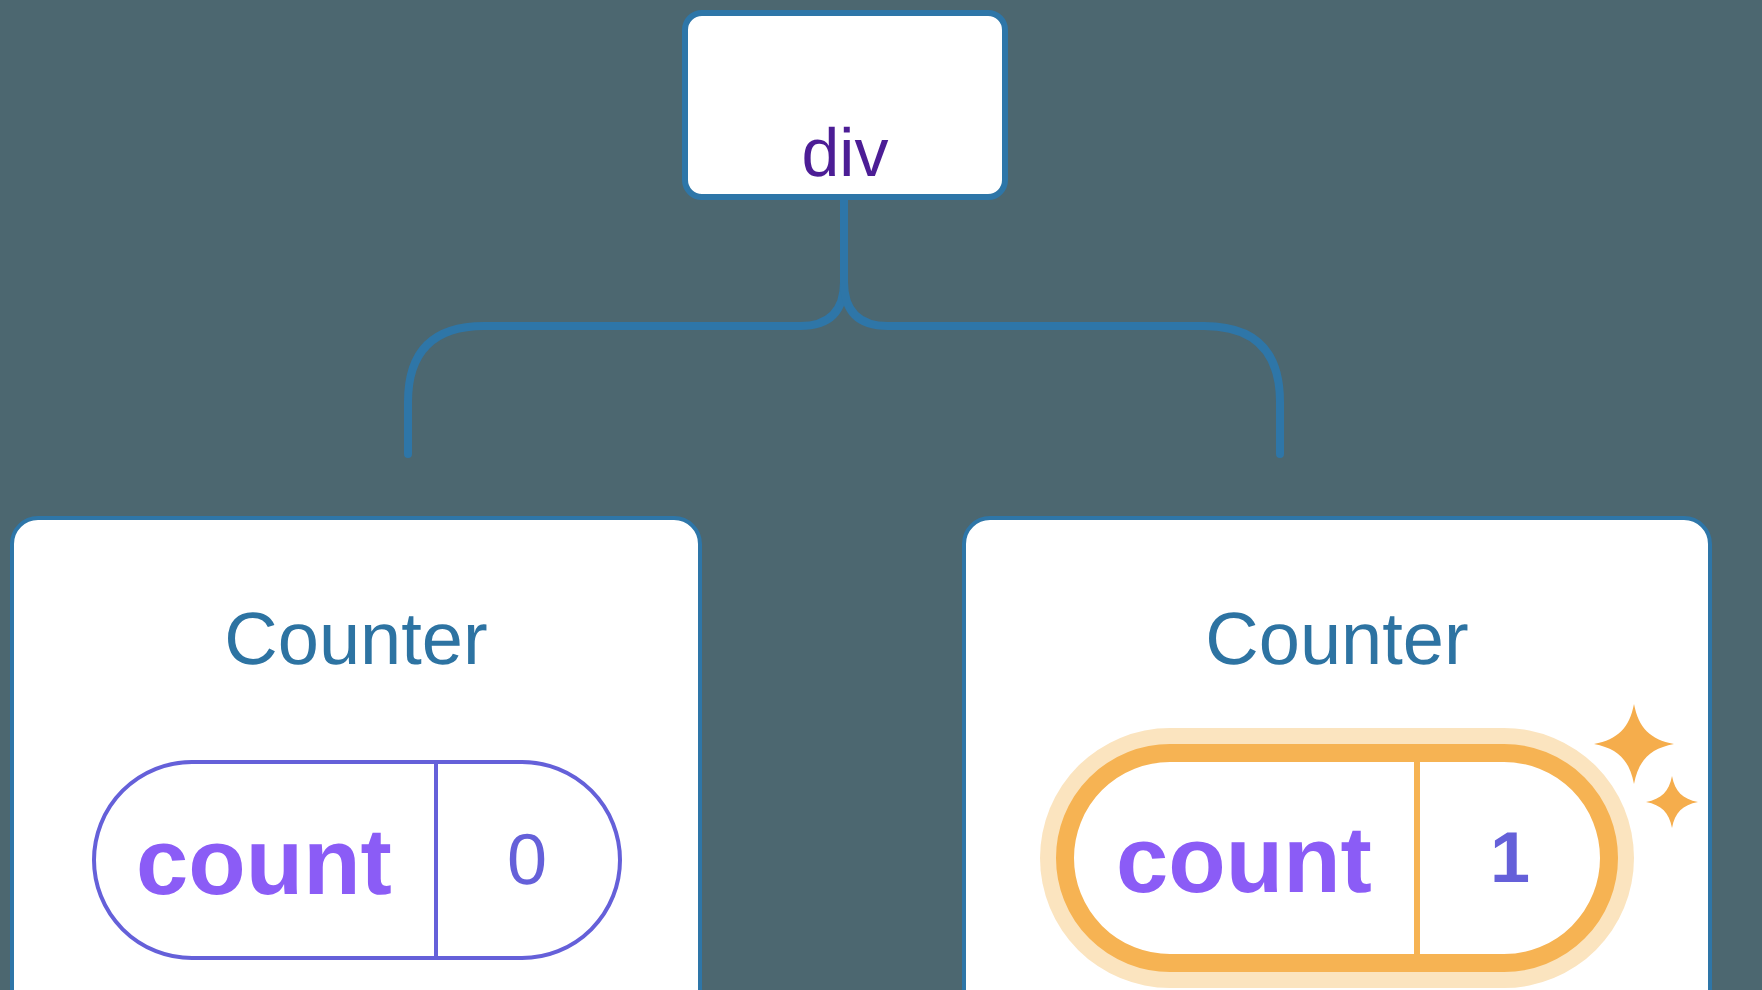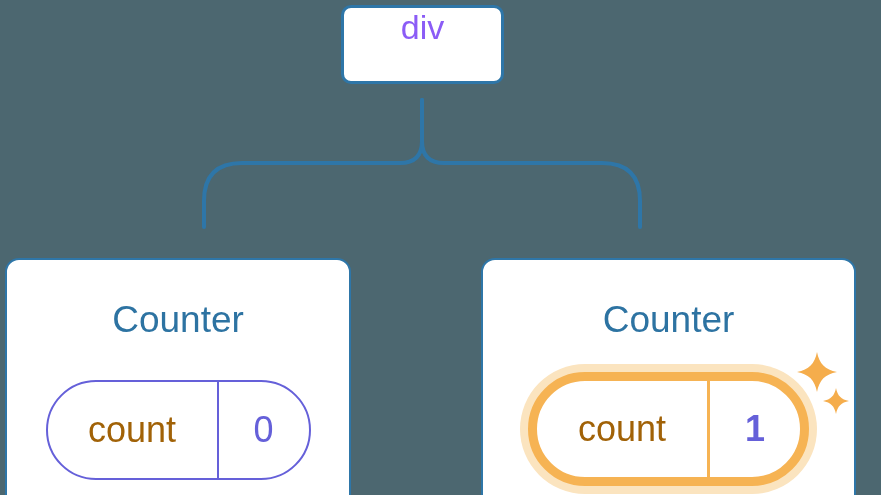--- a/index.html
+++ b/index.html
@@ -15,31 +15,31 @@
     overflow: hidden;
   }
   .connector {
     position: absolute;
     left: 0; top: 0;
     pointer-events: none;
   }
   .node-root {
     position: absolute;
     left: 341px; top: 5px;
-    width: 163px; height: 79px;
+    width: 163px; height: 95px;
     background: #ffffff;
     border: 3px solid #2E76A8;
     border-radius: 10px;
     box-sizing: border-box;
     display: flex;
-    align-items: flex-start;
+    align-items: flex-end;
     justify-content: center;
     font-size: 34px;
     font-weight: 500;
-    color: #8b5cf6;
+    color: #4c1d95;
   }
   .card {
     position: absolute;
     top: 226px;
     height: 264px;
     background: #ffffff;
     border: 2.5px solid #2E76A8;
     border-radius: 14px;
     box-sizing: border-box;
     display: flex;
@@ -76,22 +76,23 @@
     width: 281px;
     height: 114px;
     border: 9px solid #F6B353;
     box-shadow: 0 0 0 8px #FBE4BF;
   }
   .pill-key {
     flex: 1;
     display: flex;
     align-items: center;
     justify-content: center;
-    font-size: 36px;
-    color: #a16207;
+    font-size: 47px;
+    color: #8b5cf6;
+    font-weight: bold;
   }
   .pill-sep { width: 2px; background: #6560D9; }
   .pill-highlight .pill-sep { width: 3px; background: #F6B353; }
   .pill-value {
     width: 90px;
     display: flex;
     align-items: center;
     justify-content: center;
     font-size: 36px;
     color: #6560D9;

